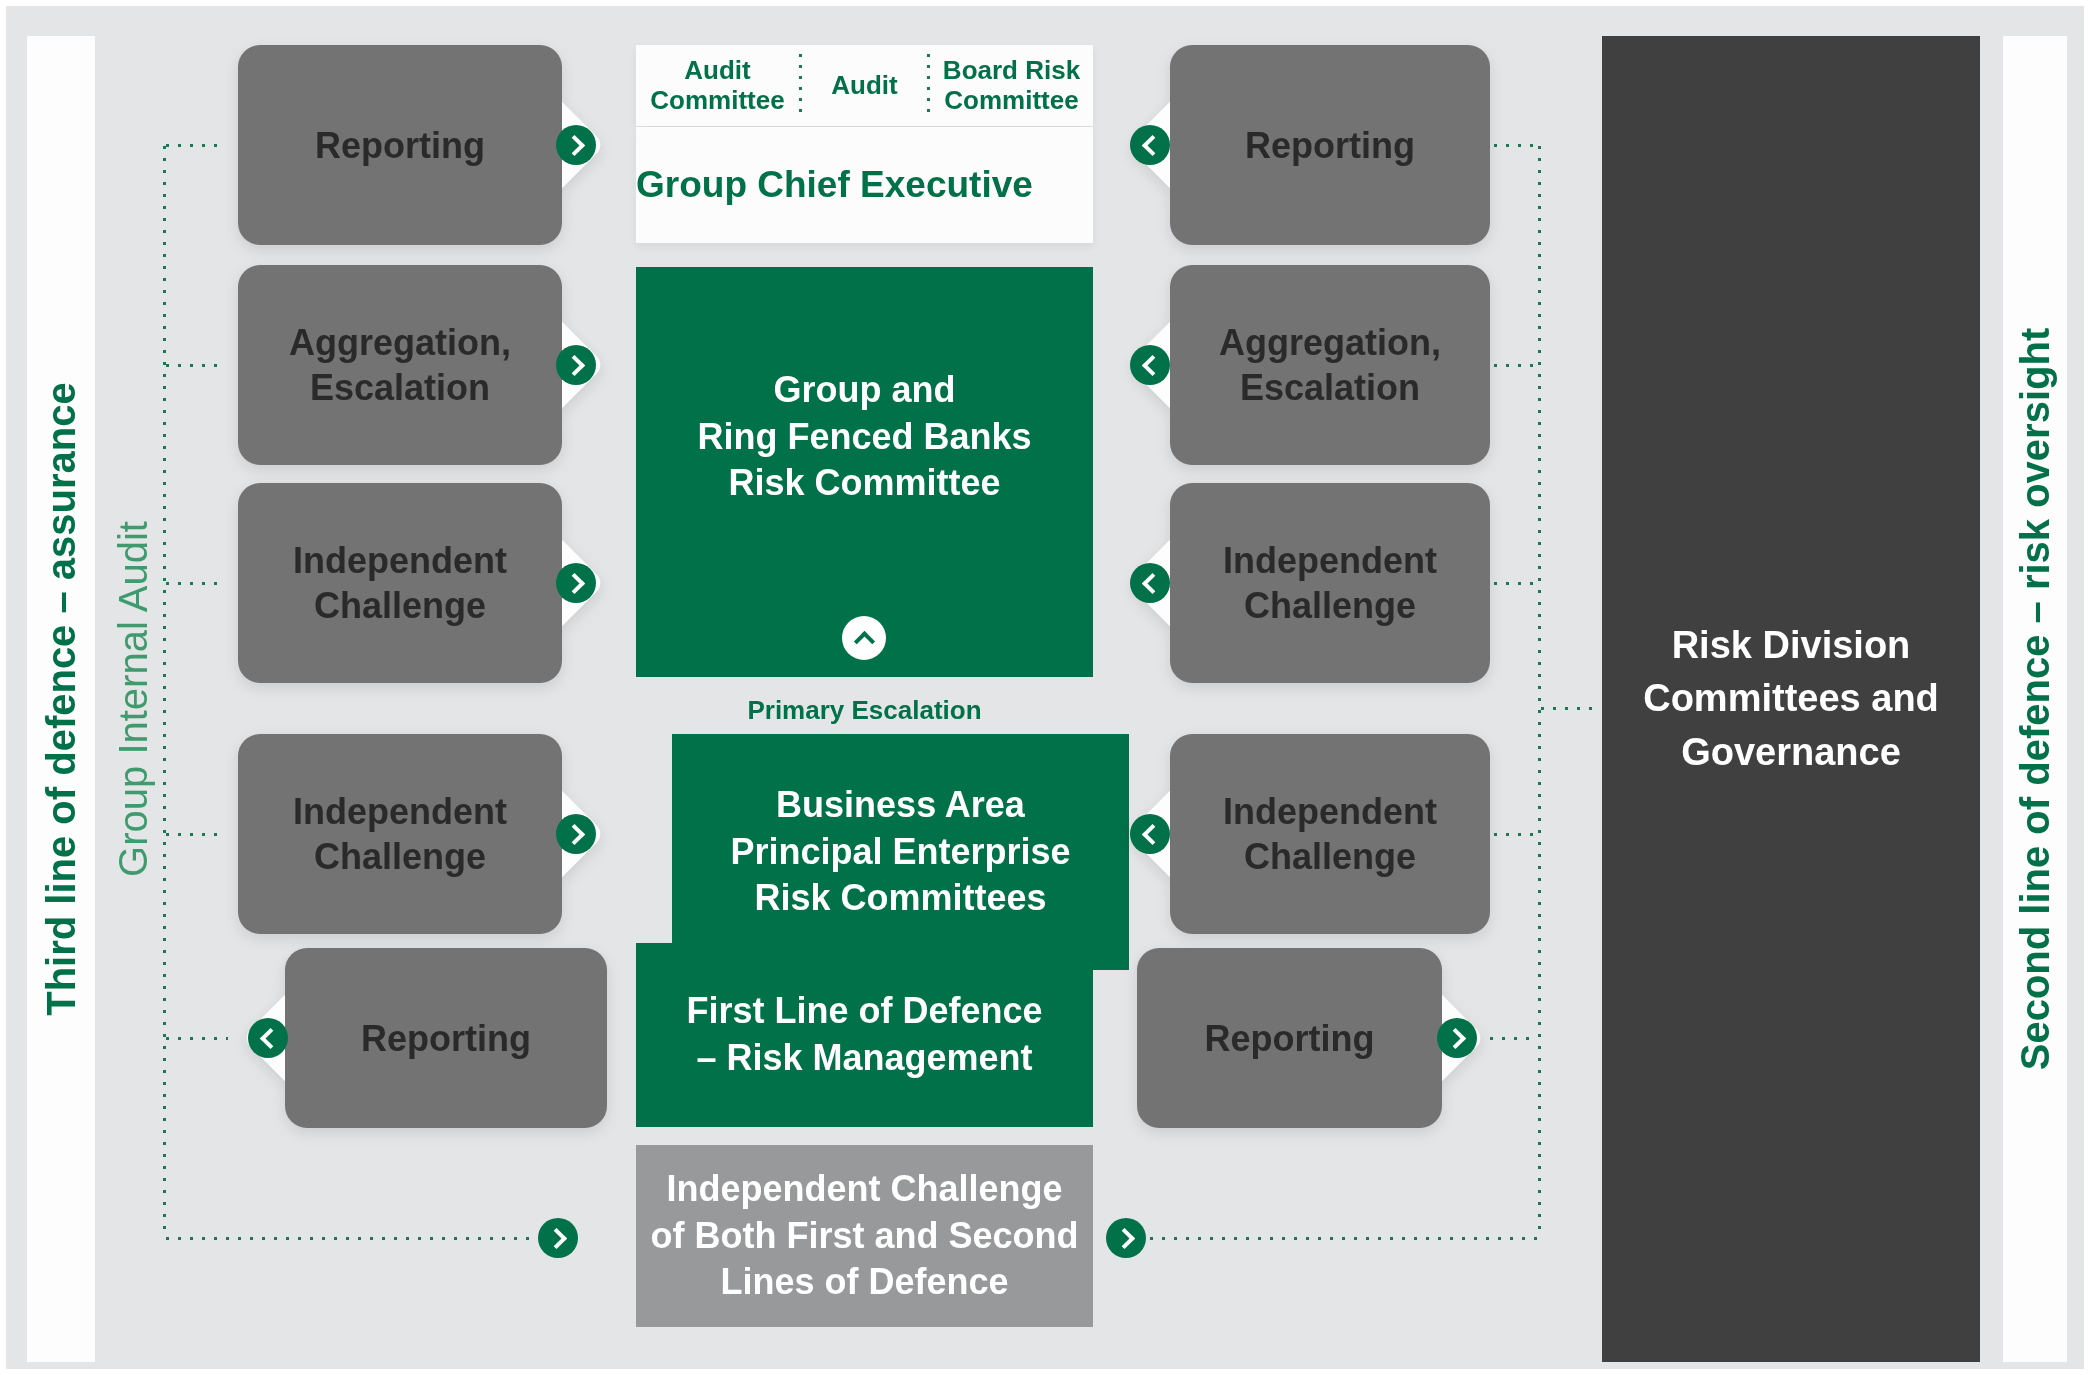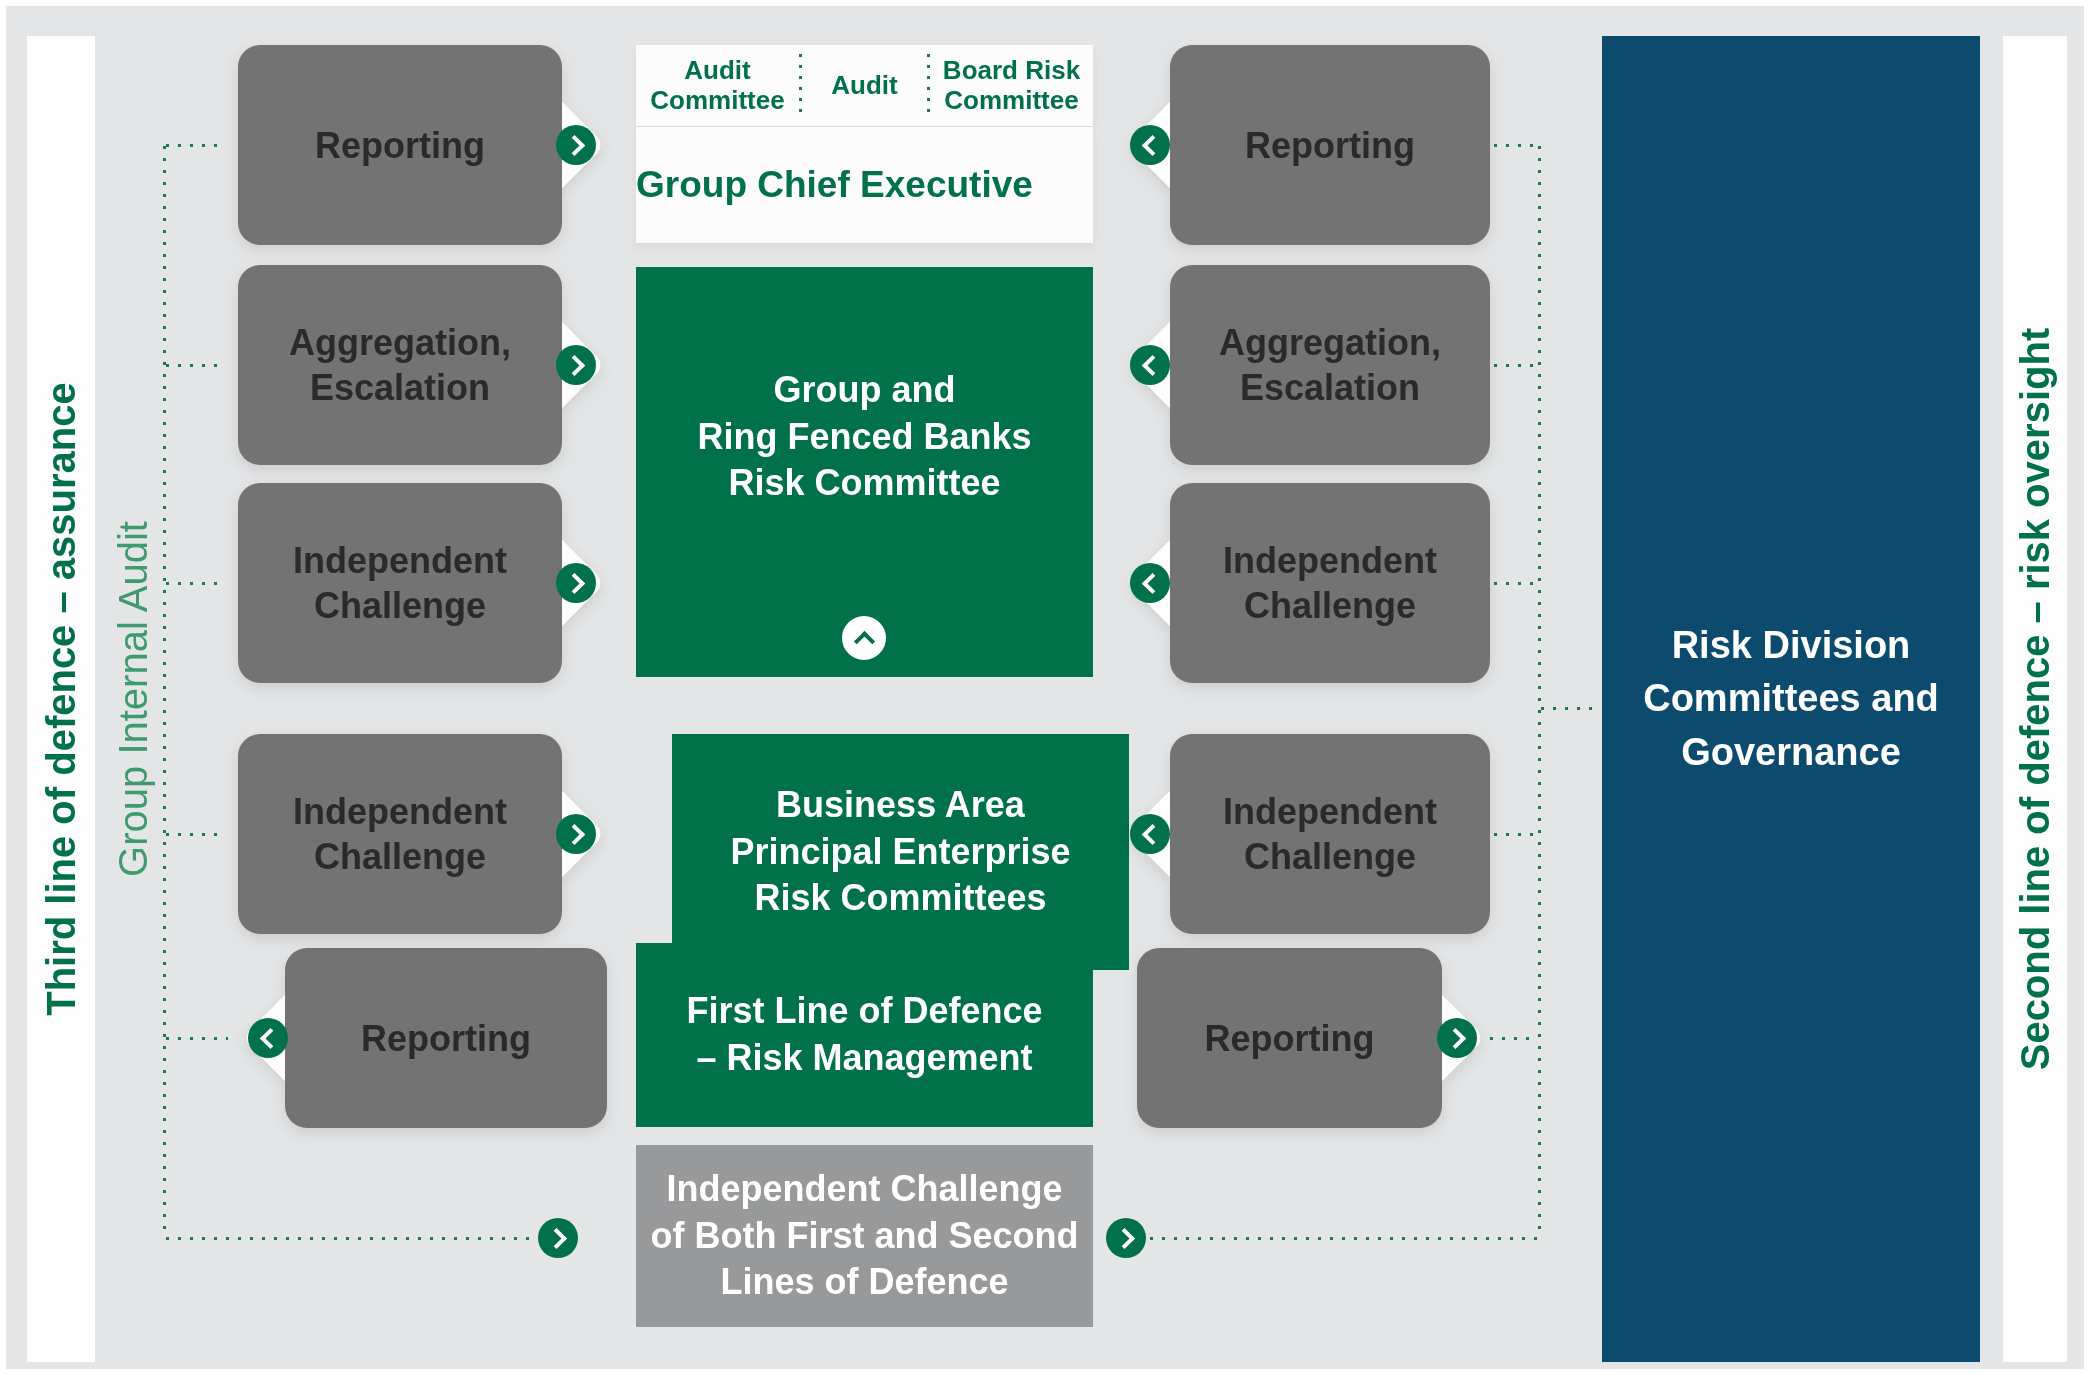--- a/index.html
+++ b/index.html
@@ -10,21 +10,21 @@
   
   .rail{position:absolute;top:36px;height:1326px;}
   .rail.white{background:#fdfdfd;}
   .rail-label{position:absolute;left:50%;top:50%;width:1326px;height:70px;
       transform:translate(-50%,-50%) rotate(-90deg);
       display:flex;align-items:center;justify-content:center;
       font-size:40px;font-weight:bold;color:#007149;white-space:nowrap;}
   .rail-label.light{font-weight:400;color:#3f9b6e;}
 
   
-  .dark-panel{position:absolute;left:1602px;top:36px;width:378px;height:1326px;background:#0c4a6e;
+  .dark-panel{position:absolute;left:1602px;top:36px;width:378px;height:1326px;background:#404040;
       display:flex;align-items:center;justify-content:center;}
   .dark-panel .txt{color:#ffffff;font-size:38px;font-weight:bold;line-height:1.4;
       text-align:center;white-space:pre-line;}
 
   
   .mid{position:absolute;left:636px;width:457px;}
   .whitebar{background:#fcfcfc;box-shadow:0 4px 8px rgba(0,0,0,.06);}
   .committees{top:45px;height:81px;display:flex;align-items:center;}
   .committees .cell{flex:1;display:flex;align-items:center;justify-content:center;
       font-size:26px;font-weight:bold;color:#007149;text-align:center;white-space:pre-line;line-height:1.15;}
@@ -129,20 +129,23 @@
 
   <div class="mid greenbox gb1">
     <div class="txt">Group and
 Ring Fenced Banks
 Risk Committee</div>
     <div class="circle white" style="left:206px;top:349px;">
       <span class="chev u"></span>
     </div>
   </div>
 
+  <div class="mid pe-label">
+    <span>Primary Escalation</span>
+  </div>
 
   <div class="mid greenbox gb2">
     <div class="txt">Business Area
 Principal Enterprise
 Risk Committees</div>
   </div>
 
   <div class="mid greenbox gb3">
     <div class="txt">First Line of Defence
 – Risk Management</div>

